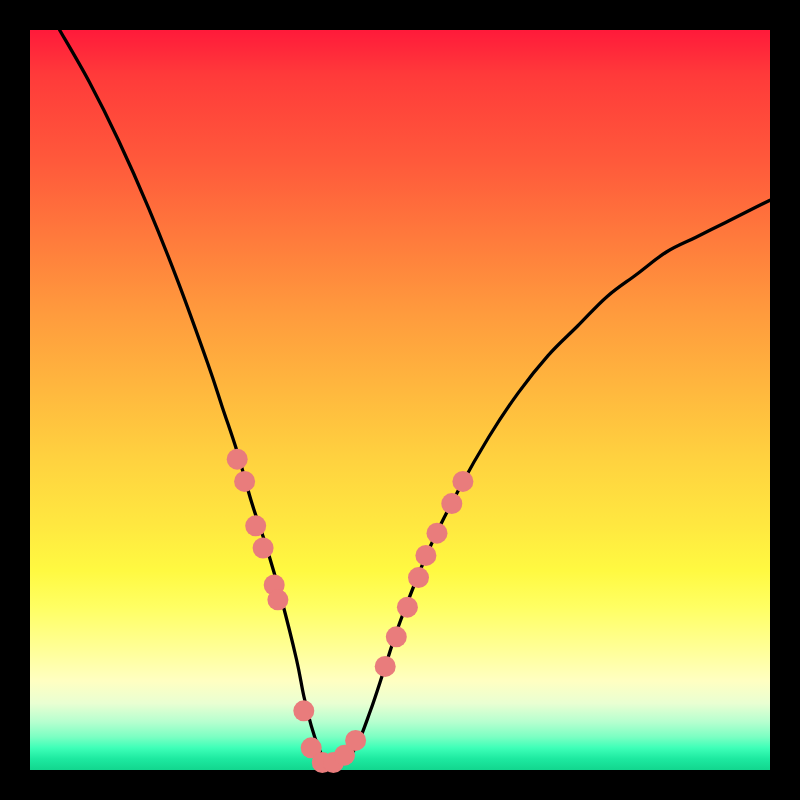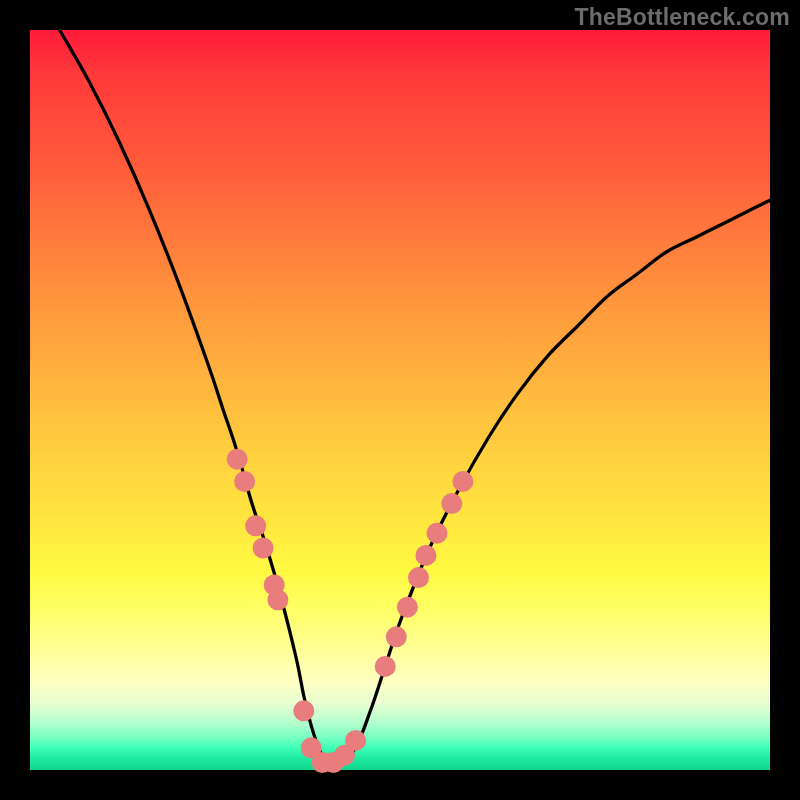--- a/index.html
+++ b/index.html
@@ -59,21 +59,20 @@
     top: 0;
     width: 740px;
     height: 740px;
     overflow: visible;
   }
 </style>
 </head>
 <body>
 
 <div class="frame">
-  <div class="watermark">TheBottleneck.com</div>
   <div class="plot-area">
     <svg class="curve" viewBox="0 0 740 740">
       <path id="curve-path" fill="none" stroke="#000000" stroke-width="3.3" stroke-linejoin="round" stroke-linecap="round" d="M 29.6 0 C 34.928000000000004 9.323999999999991, 48.544000000000004 31.819999999999954, 59.2 51.799999999999955 C 69.856 71.77999999999996, 78.14399999999999 88.356, 88.8 111 C 99.456 133.644, 107.744 152.29200000000003, 118.4 177.60000000000002 C 129.056 202.90800000000002, 137.344 223.628, 148 251.59999999999997 C 158.656 279.57199999999995, 169.608 310.35599999999994, 177.6 332.99999999999994 C 185.59199999999998 355.64399999999995, 187.072 361.416, 192.4 377.40000000000003 C 197.728 393.38400000000007, 201.872 404.48400000000004, 207.20000000000002 421.8 C 212.52800000000002 439.116, 216.672 456.28400000000005, 222 473.6 C 227.328 490.916, 231.472 500.684, 236.8 518 C 242.12800000000001 535.316, 246.27200000000002 549.8199999999999, 251.60000000000002 569.8 C 256.928 589.78, 262.404 611.684, 266.4 629 C 270.39599999999996 646.316, 271.136 654.012, 273.8 666 C 276.464 677.988, 278.536 686.2760000000001, 281.2 695.6 C 283.864 704.924, 285.93600000000004 711.14, 288.6 717.8 C 291.264 724.4599999999999, 293.336 729.936, 296 732.6 C 298.664 735.264, 300.736 732.6, 303.4 732.6 C 306.06399999999996 732.6, 306.80400000000003 735.264, 310.8 732.6 C 314.796 729.936, 320.272 727.124, 325.6 717.8 C 330.92800000000005 708.4759999999999, 335.07200000000006 695.452, 340.40000000000003 680.8 C 345.728 666.1479999999999, 349.872 652.384, 355.2 636.4 C 360.52799999999996 620.4159999999999, 362.008 613.312, 370 592 C 377.992 570.688, 388.944 541.976, 399.6 518 C 410.25600000000003 494.024, 418.544 478.78000000000003, 429.2 458.8 C 439.856 438.82, 448.144 424.31600000000003, 458.8 407 C 469.456 389.68399999999997, 477.744 377.25199999999995, 488.40000000000003 362.59999999999997 C 499.05600000000004 347.948, 507.344 337.58799999999997, 518 325.59999999999997 C 528.656 313.61199999999997, 536.944 306.656, 547.6 296 C 558.2560000000001 285.344, 566.5440000000001 275.724, 577.2 266.4 C 587.856 257.07599999999996, 596.144 252.19199999999998, 606.8 244.2 C 617.4559999999999 236.208, 625.7439999999999 228.66, 636.4 222 C 647.056 215.34, 655.344 212.52800000000005, 666 207.20000000000005 C 676.656 201.87200000000004, 684.944 197.72799999999998, 695.5999999999999 192.39999999999998 C 706.2559999999999 187.07199999999997, 717.208 181.59600000000003, 725.1999999999999 177.60000000000002 C 733.1919999999999 173.604, 737.336 171.53199999999995, 740 170.19999999999993"></path>
       <g id="points-group">
           <circle cx="207.20000000000002" cy="429.2" r="10.5" fill="#e97c7c" stroke="#b74848" stroke-width="0"></circle>
           <circle cx="214.6" cy="451.4" r="10.5" fill="#e97c7c" stroke="#b74848" stroke-width="0"></circle>
           <circle cx="225.7" cy="495.79999999999995" r="10.5" fill="#e97c7c" stroke="#b74848" stroke-width="0"></circle>
           <circle cx="233.1" cy="518" r="10.5" fill="#e97c7c" stroke="#b74848" stroke-width="0"></circle>
           <circle cx="244.20000000000002" cy="555" r="10.5" fill="#e97c7c" stroke="#b74848" stroke-width="0"></circle>
           <circle cx="247.9" cy="569.8" r="10.5" fill="#e97c7c" stroke="#b74848" stroke-width="0"></circle>

